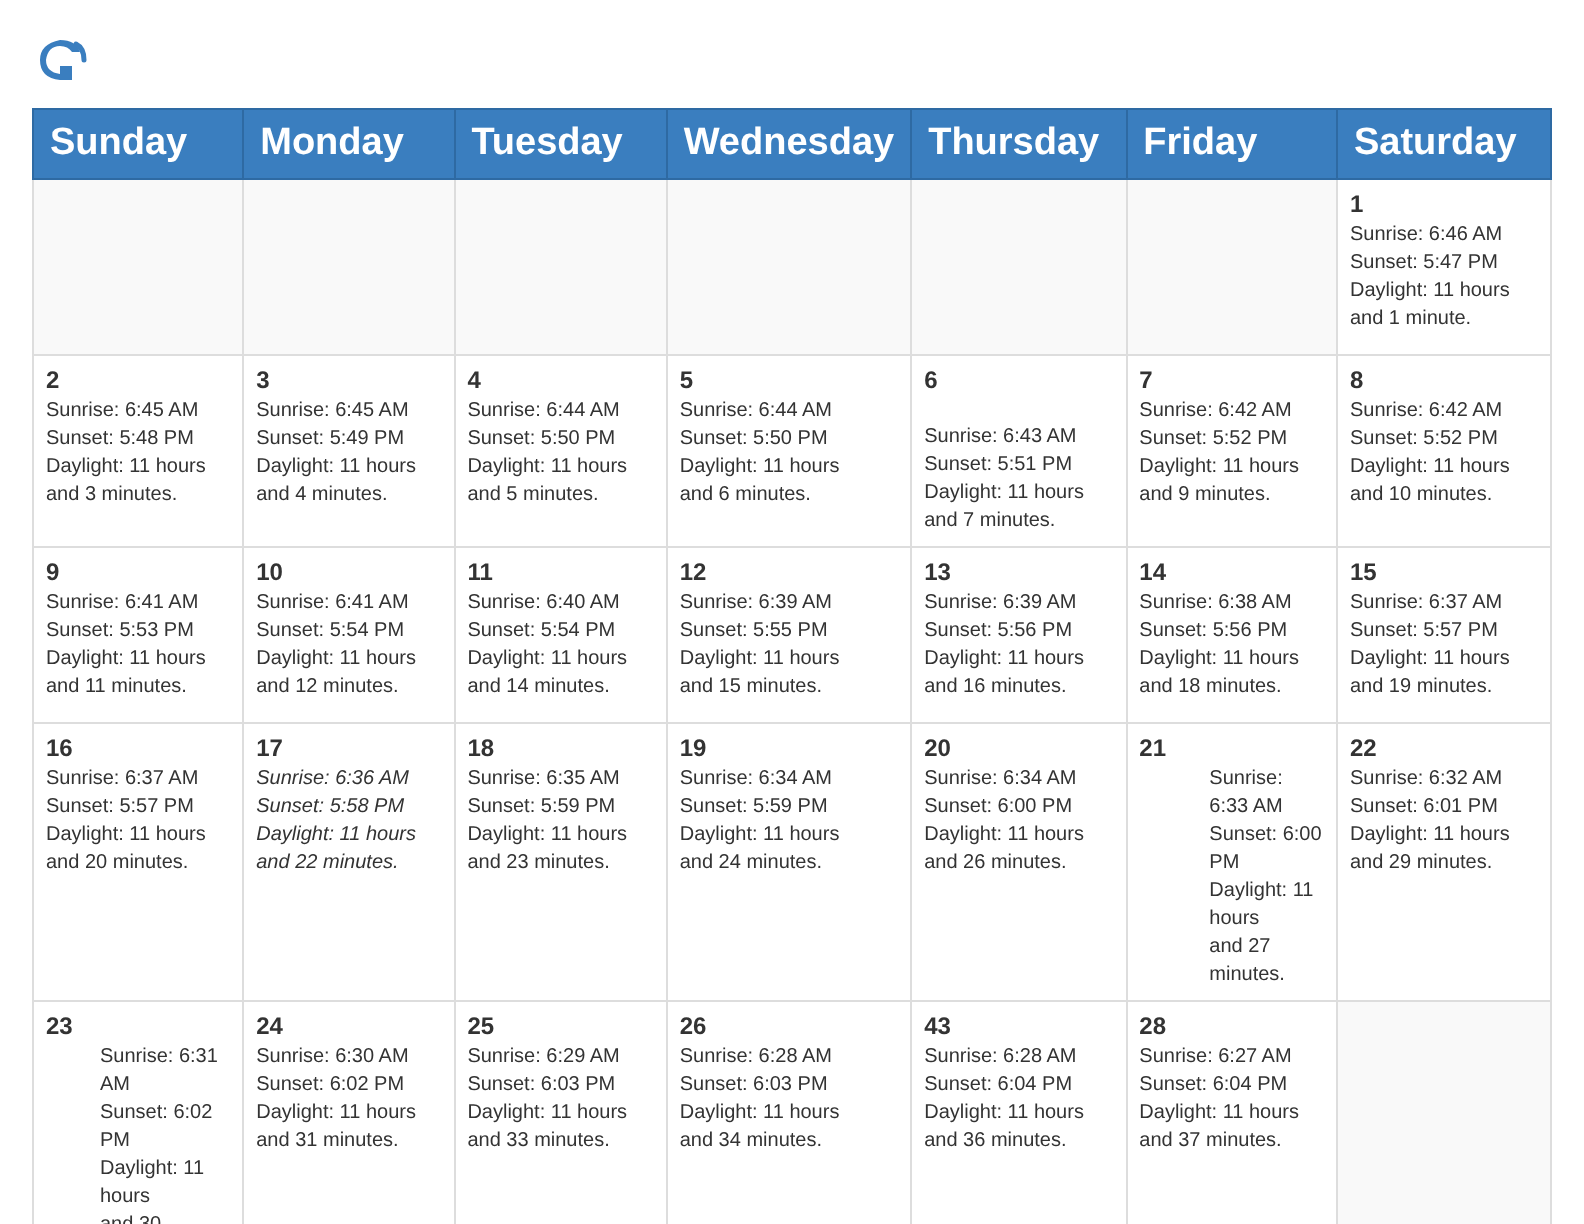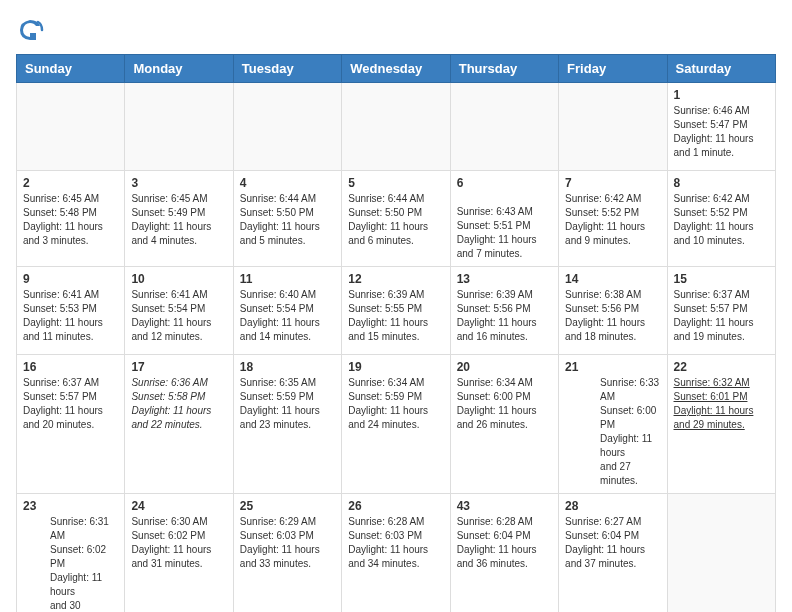--- a/index.html
+++ b/index.html
@@ -48,21 +48,21 @@
       color: #444;
     }
     .calendar {
       width: 100%;
       border-collapse: collapse;
       border: 1px solid #ccc;
     }
     .calendar th {
       background-color: #3a7ebf;
       color: #fff;
-      font-size: 13px;
+      font-size: 19px;
       padding: 6px 8px;
       text-align: left;
       border: 1px solid #2e6aa3;
     }
     .calendar td {
       vertical-align: top;
       padding: 5px 6px;
       font-size: 10.5px;
       color: #333;
       border: 1px solid #ddd;
@@ -277,21 +277,21 @@
         </td>
         <td>
           <span class="day-number">21</span>
           <div class="day-info" style="white-space: pre-line; margin-left: 35px;">Sunrise: 6:33 AM
 Sunset: 6:00 PM
 Daylight: 11 hours
 and 27 minutes.</div>
         </td>
         <td>
           <span class="day-number">22</span>
-          <div class="day-info" style="white-space: pre-line; text-decoration: underline;">Sunrise: 6:32 AM
+          <div class="day-info" style="white-space: pre-line;">Sunrise: 6:32 AM
 Sunset: 6:01 PM
 Daylight: 11 hours
 and 29 minutes.</div>
         </td>
       </tr>
       <tr class="week-row">
         <td>
           <span class="day-number">23</span>
           <div class="day-info" style="white-space: pre-line; margin-left: 27px;">Sunrise: 6:31 AM
 Sunset: 6:02 PM

